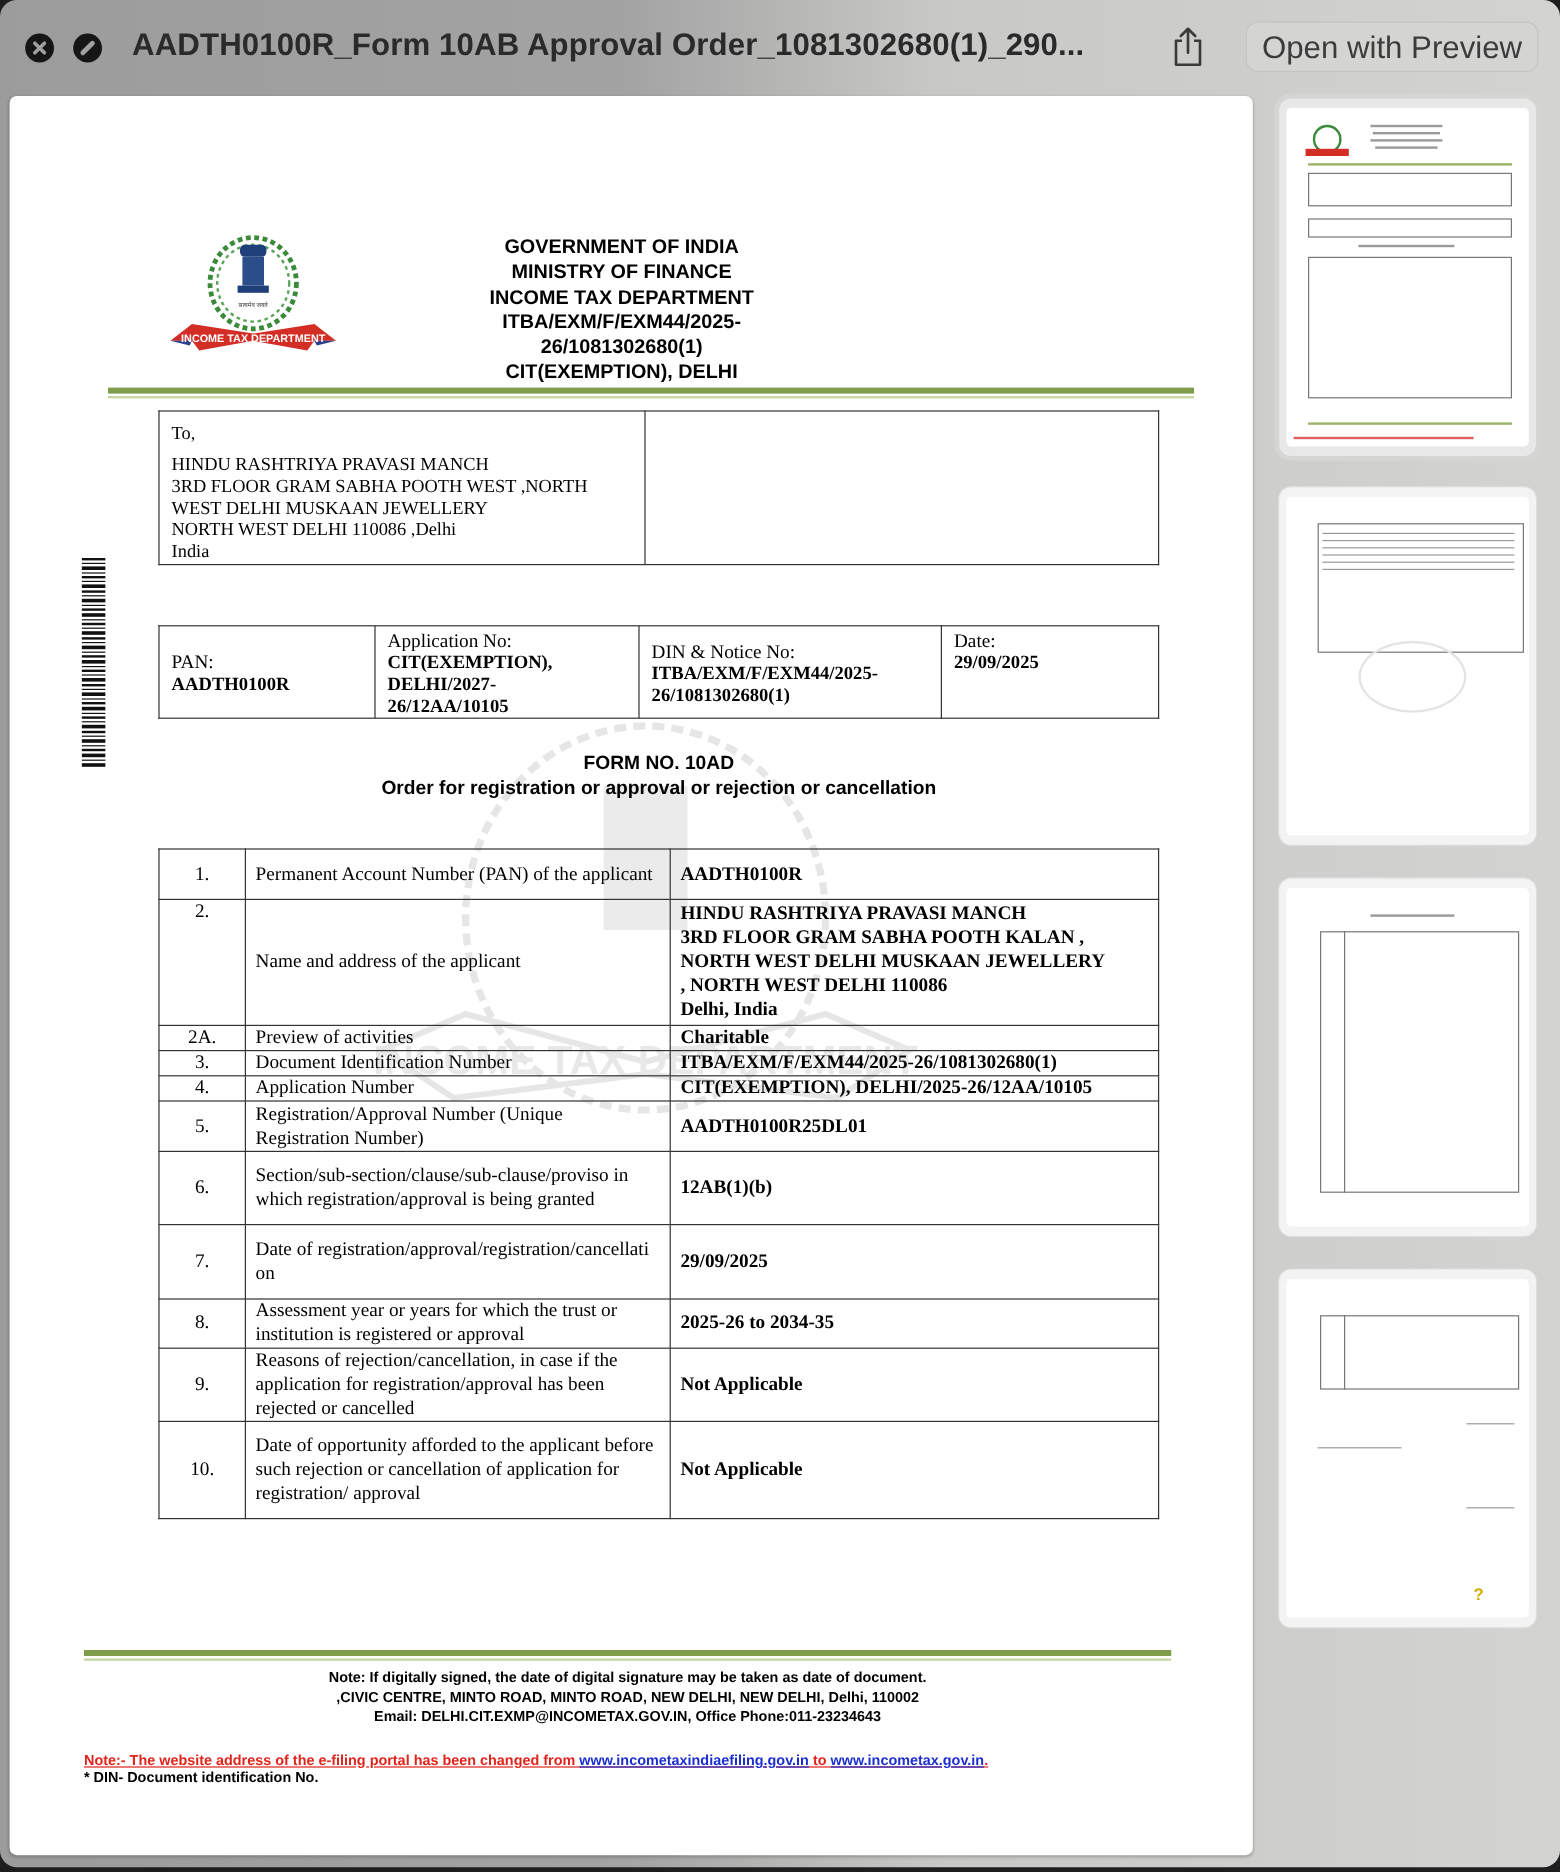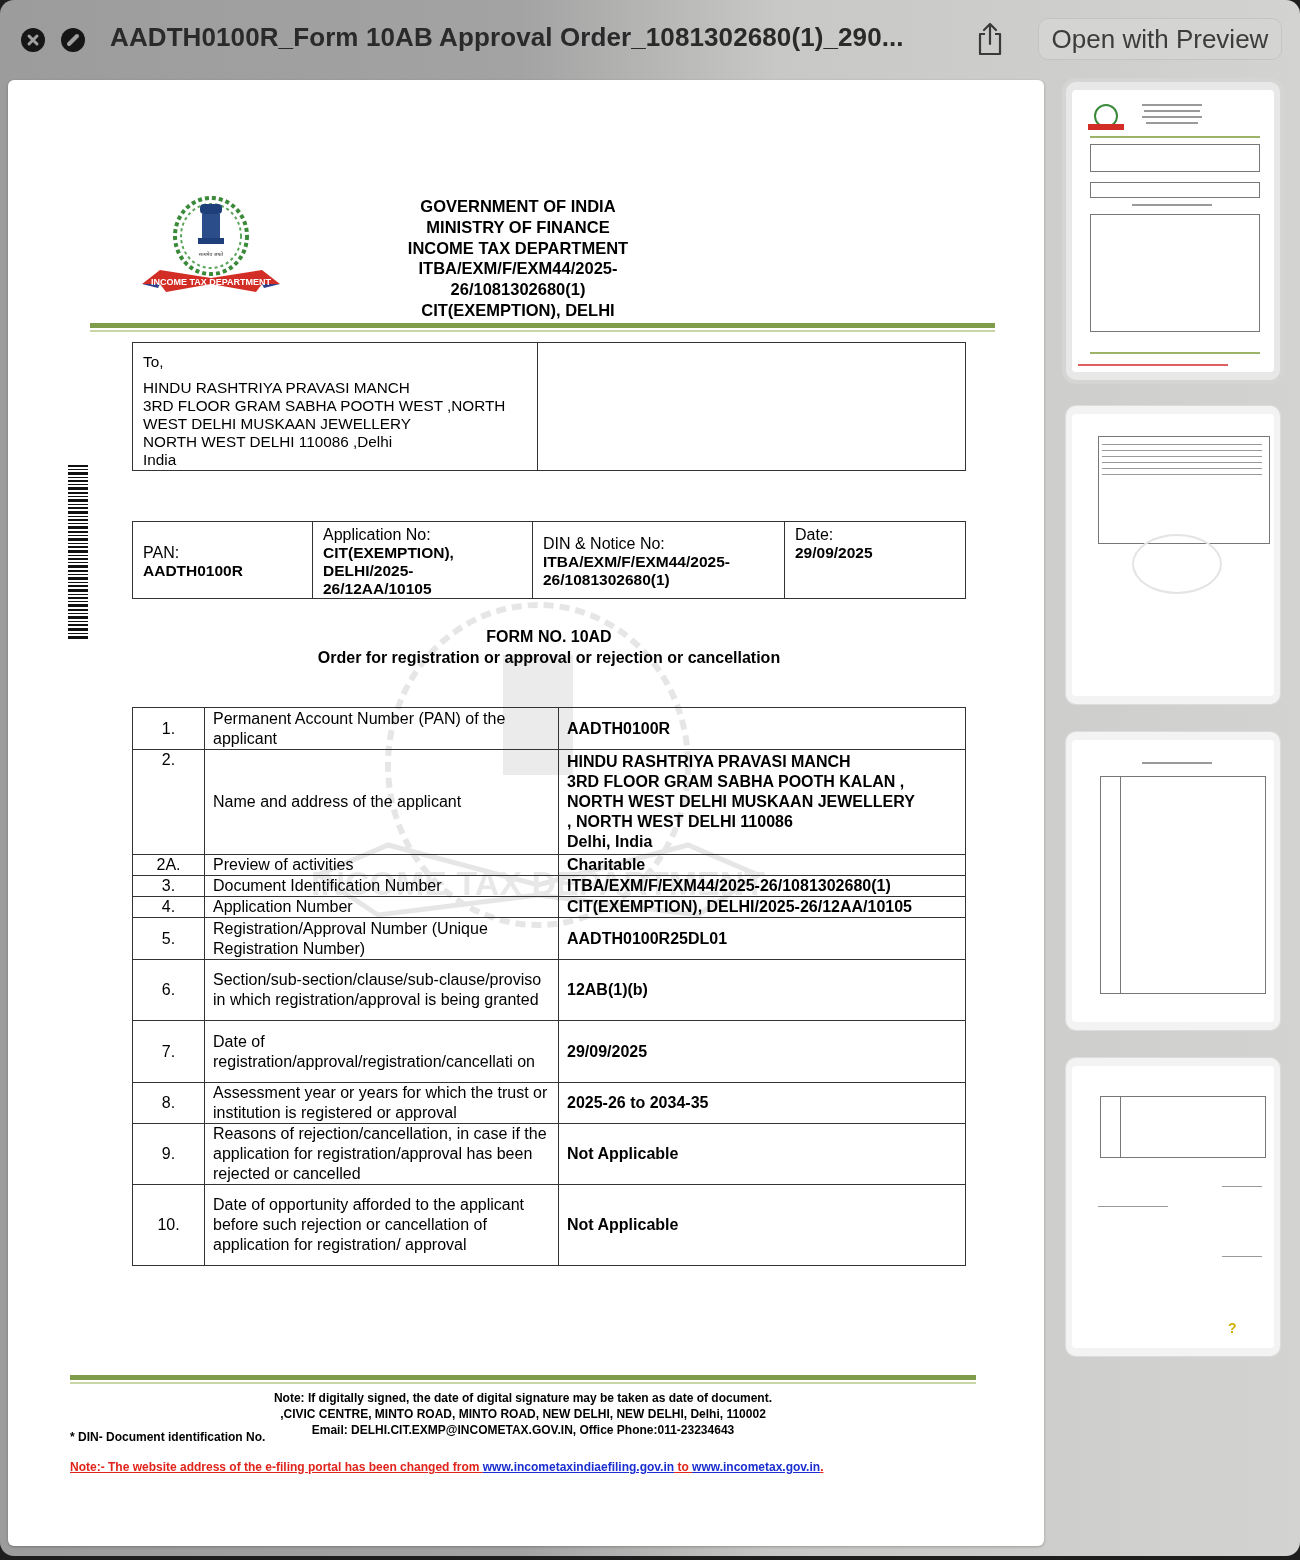--- a/index.html
+++ b/index.html
@@ -41,21 +41,21 @@
   .hdr {
     position: absolute; left: 340px; top: 116px; width: 340px; text-align: center;
     font-weight: bold; font-size: 16.5px; line-height: 20.8px;
   }
   .green-rule { position: absolute; height: 5px; background: #7f9c4a; }
   .green-rule-light { position: absolute; height: 2px; background: #c7d6a4; }
 
   .watermark { position: absolute; left: 270px; top: 515px; width: 520px; height: 430px; opacity: 0.14; }
 
   table { border-collapse: collapse; position: absolute; }
-  td { border: 1px solid #333; vertical-align: top; }
+  td { border: 1px solid #333; vertical-align: top; font-family: Liberation Serif, serif; }
 
   .to-box { left: 124px; top: 262px; width: 834px; height: 129px; }
   .to-box td { font-size: 15.3px; line-height: 18px; padding: 10px 10px 0 10px; }
   .to-box .addr { margin-top: 8px; }
 
   .meta-box { left: 124px; top: 441px; width: 834px; height: 78px; }
   .meta-box td { font-size: 16px; line-height: 18px; padding: 4px 10px 0 10px; }
   .meta-box b { font-size: 15.5px; }
 
   .form-title {
@@ -68,21 +68,21 @@
   .main-table td.num { width: 72px; text-align: center; }
   .main-table td.lbl { width: 354px; }
   .main-table td.val { font-weight: bold; }
 
   .footer-note {
     position: absolute; left: 62px; top: 1310px; width: 906px; text-align: center;
     font-weight: bold; font-size: 12px; line-height: 16px;
   }
   .red-note { position: absolute; left: 62px; top: 1380px; font-size: 12px; font-weight: bold; color: #e0241b; white-space: nowrap; text-decoration: underline; }
   .red-note a { color: #1b2ed0; text-decoration: underline; }
-  .din-note { position: absolute; left: 62px; top: 1350px; font-size: 12px; font-weight: bold; }
+  .din-note { position: absolute; left: 62px; top: 1394px; font-size: 12px; font-weight: bold; }
 
   .barcode { position: absolute; left: 60px; top: 385px; width: 20px; height: 176px; }
 
   .sidebar { position: absolute; left: 1060px; top: 78px; width: 230px; height: 1300px; }
   .thumb {
     position: absolute; left: 6px; width: 214px; height: 298px;
     border-radius: 10px; background: #f3f3f3; box-shadow: 0 0 0 1px #dcdcdc;
   }
   .thumb.active { background: #e8e8e8; box-shadow: 0 0 0 4px #d5d5d3; }
   .thumb-inner { position: absolute; left: 6px; top: 8px; width: 202px; height: 282px; background: #fff; border-radius: 4px; overflow: hidden; }
@@ -221,21 +221,21 @@
       <table class="meta-box">
         <tbody>
             <tr>
           <td style="width:180px; vertical-align:middle;">
             <div>PAN:</div>
             <b>AADTH0100R</b>
           </td>
           <td style="width:220px;">
             <div>Application No:</div>
             <b><div>CIT(EXEMPTION),</div>
-            <div>DELHI/2025-</div>
+            <div>DELHI/2027-</div>
             <div>26/12AA/10105</div></b>
           </td>
           <td style="width:252px; vertical-align:middle;">
             <div>DIN &amp; Notice No:</div>
             <b><div>ITBA/EXM/F/EXM44/2025-</div>
             <div>26/1081302680(1)</div></b>
           </td>
           <td>
             <div>Date:</div>
             <b>29/09/2025</b>

